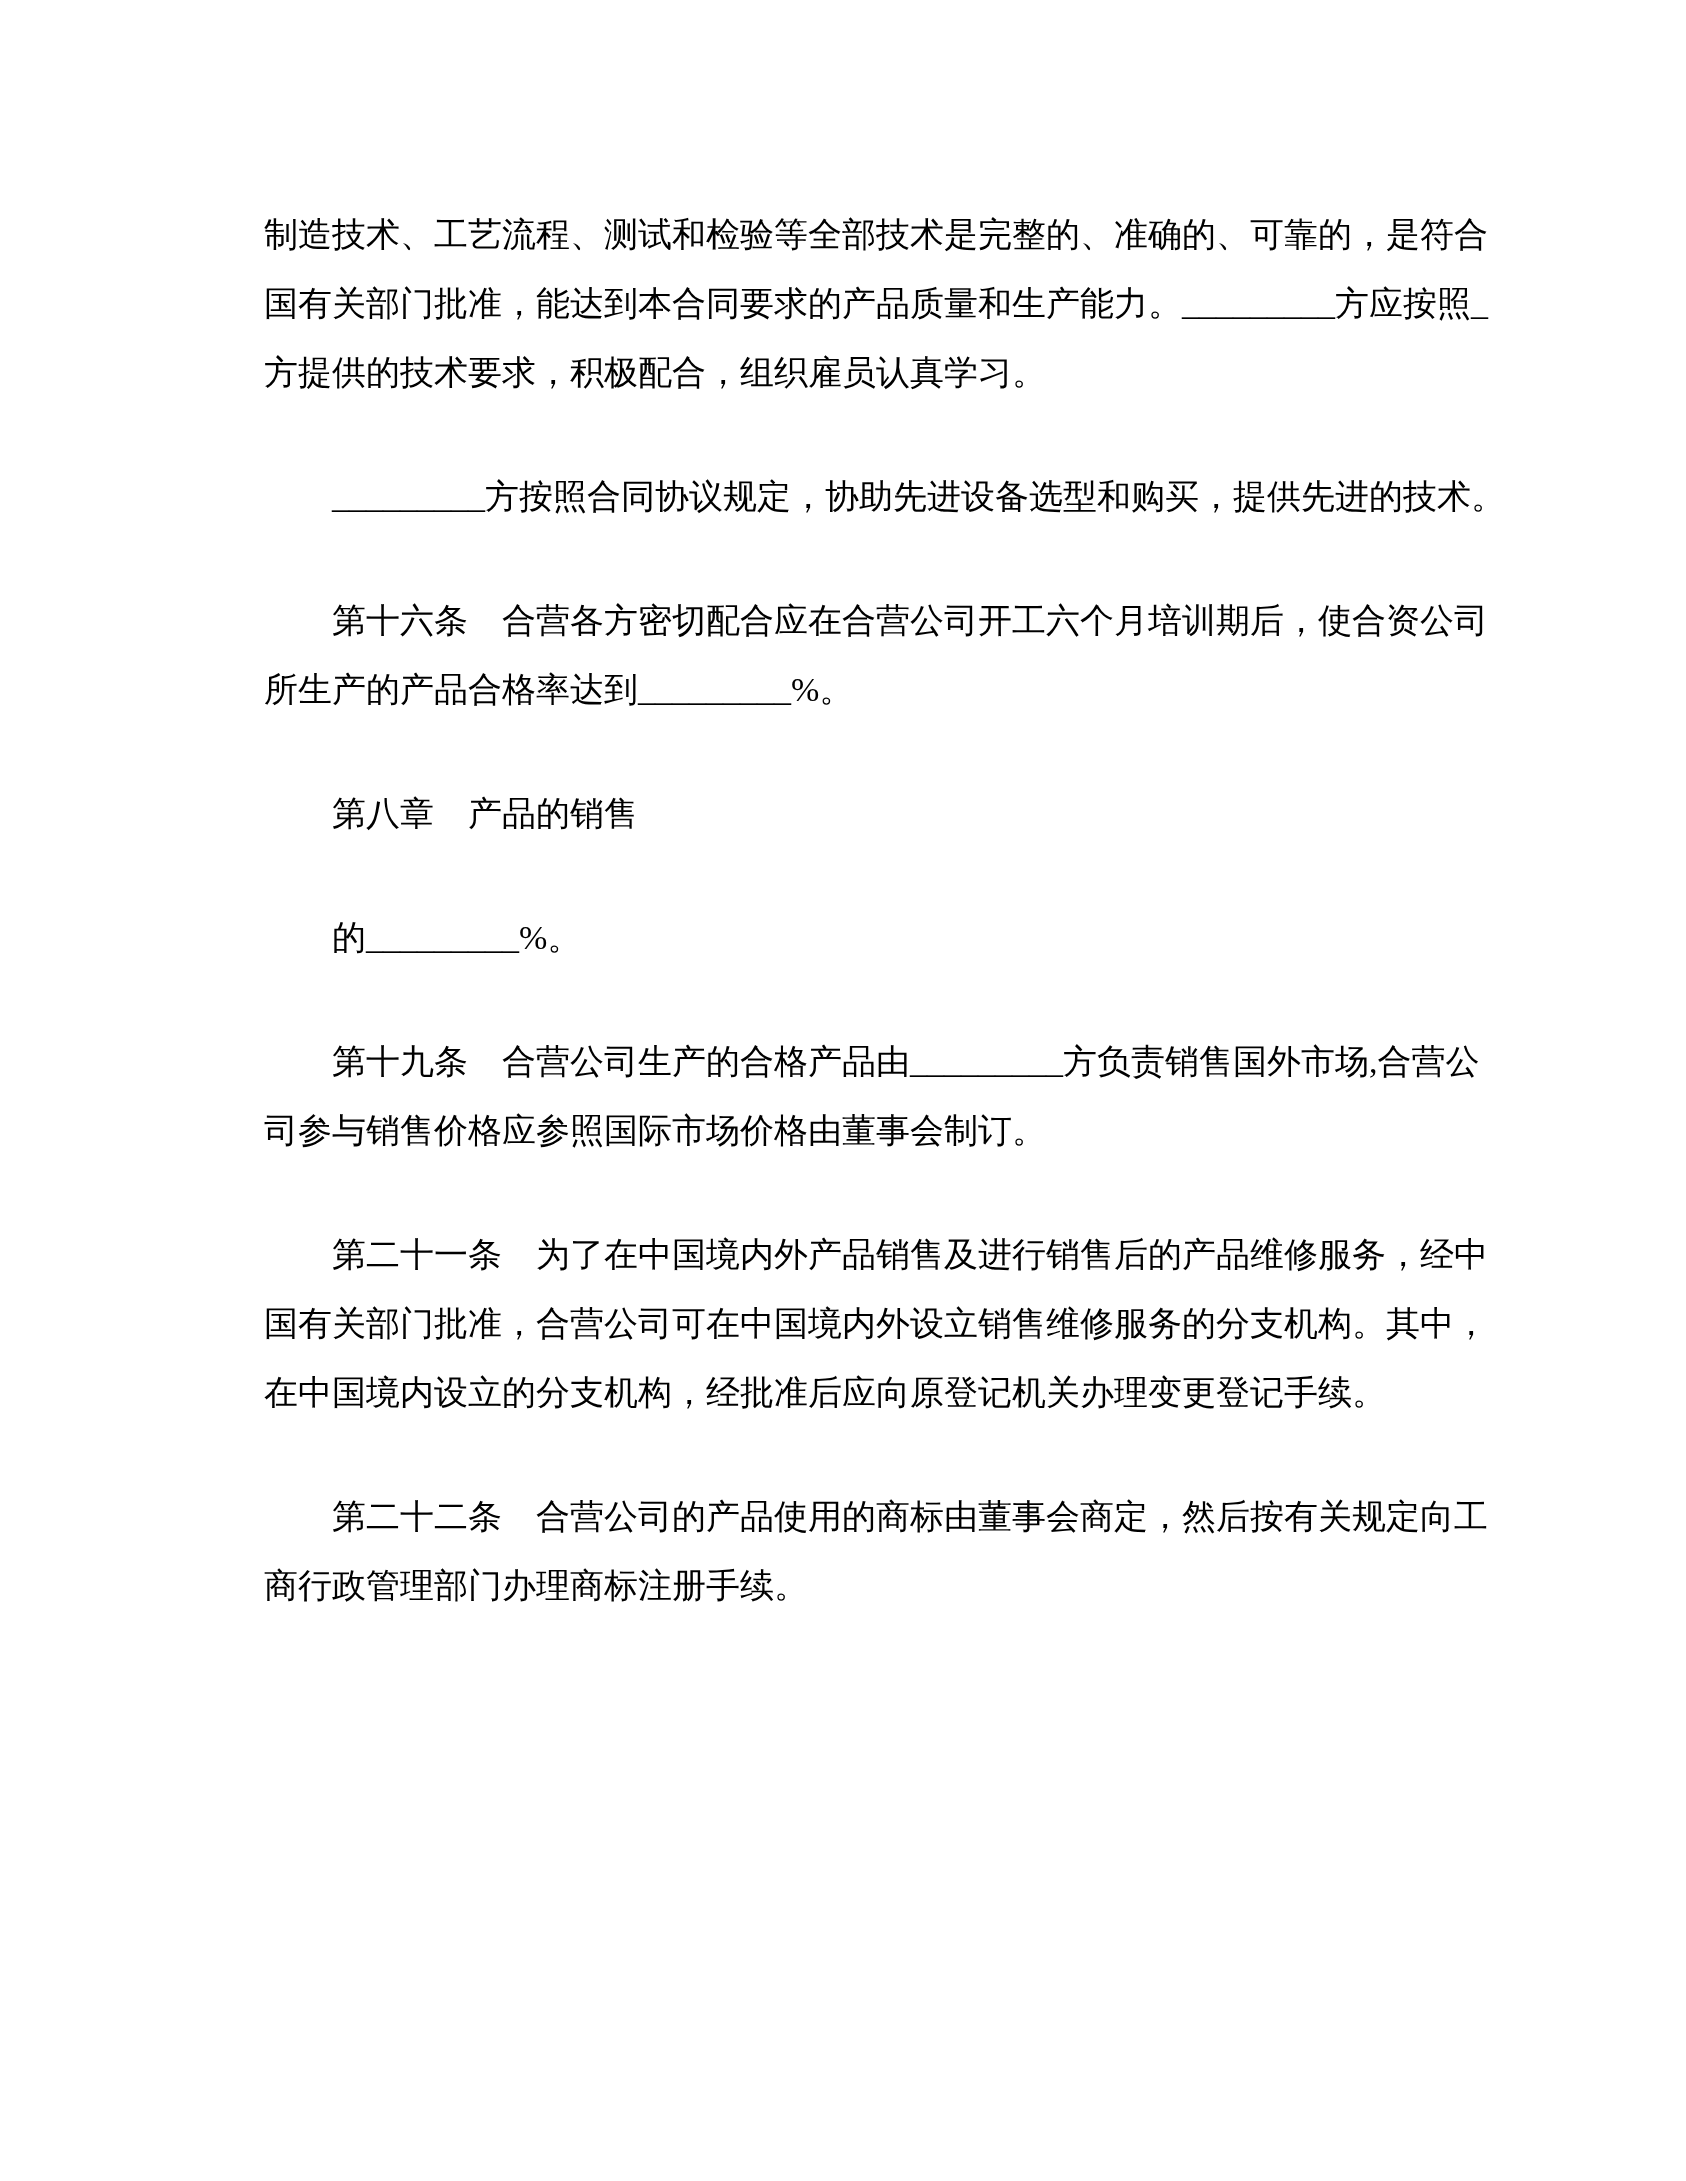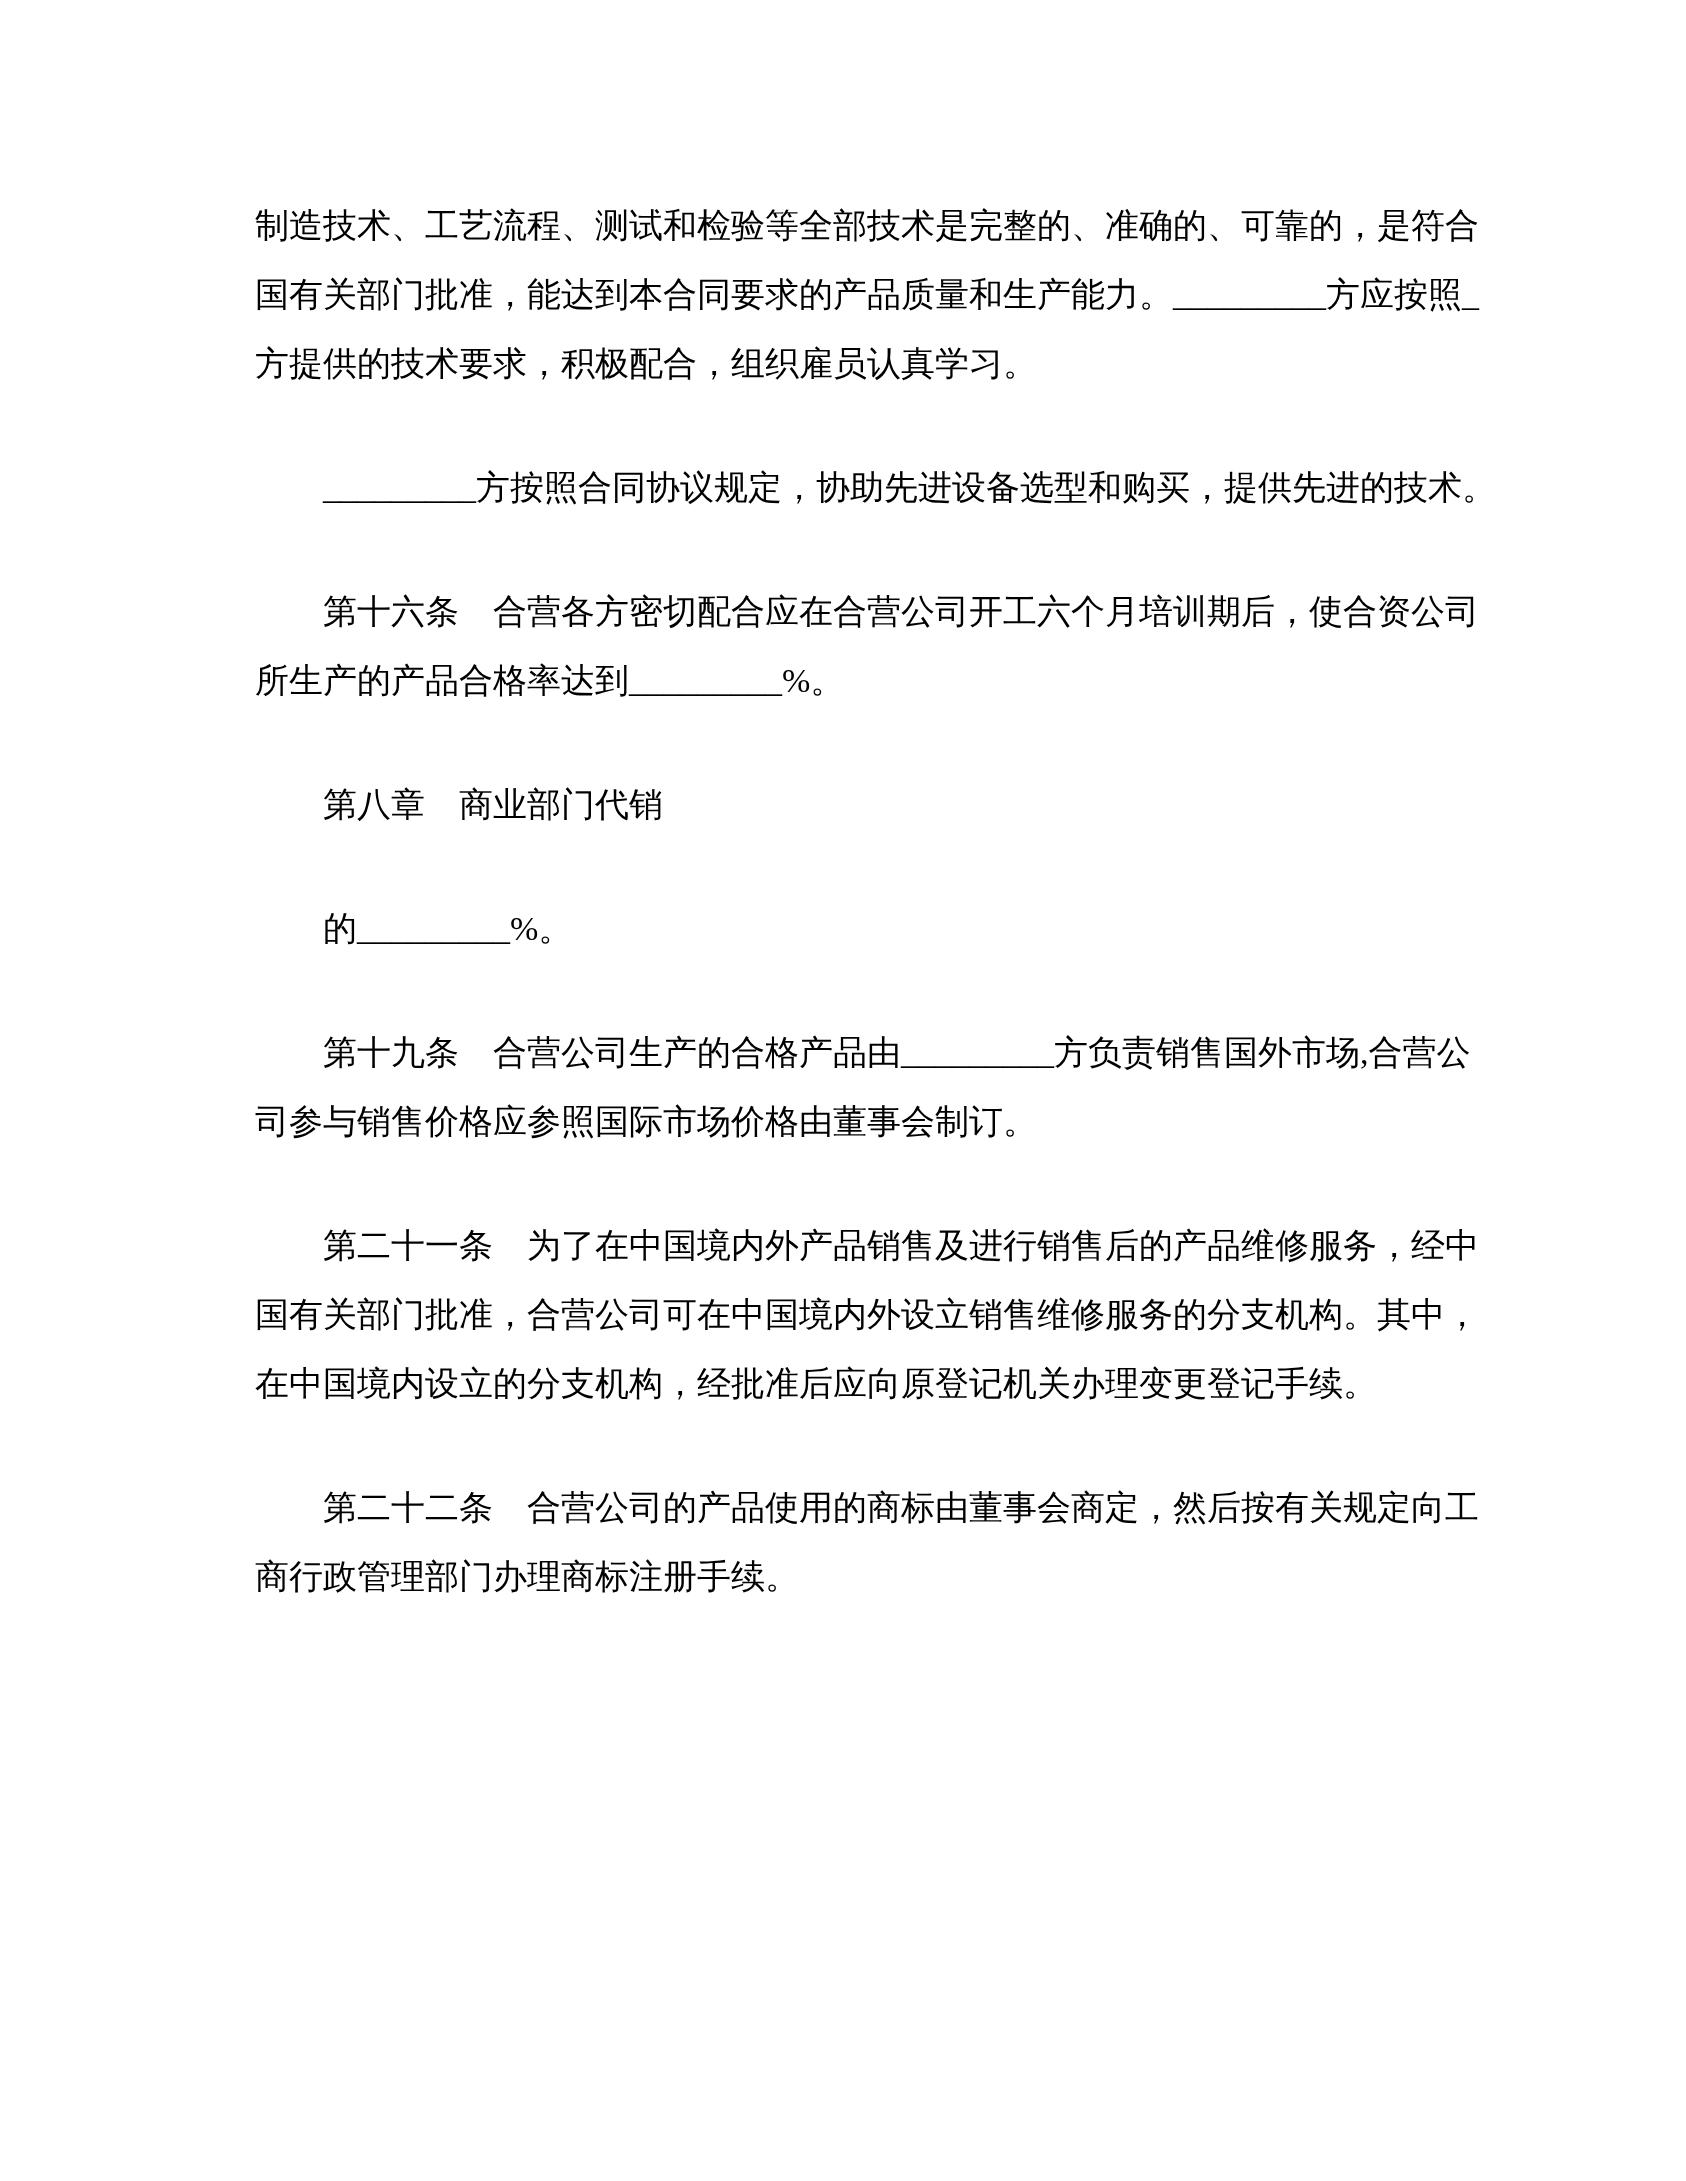--- a/index.html
+++ b/index.html
@@ -13,21 +13,21 @@
     height: 2182px;
     background: #ffffff;
     overflow: hidden;
     font-family: "Liberation Serif", "DejaVu Serif", serif;
     color: #000000;
   }
   .doc {
     padding: 184px 0 0 248px;
   }
   .para {
-    margin: 7px;
+    margin: 16px;
   }
   .para + .para {
     margin-top: 55px;
   }
   .line {
     font-size: 34px;
     line-height: 69px;
     white-space: pre;
     letter-spacing: 0;
   }
@@ -51,21 +51,21 @@
       <div class="line">_________方按照合同协议规定，协助先进设备选型和购买，提供先进的技术。</div>
     </div>
 
     <div class="para indent">
       <div class="line">第十六条　合营各方密切配合应在合营公司开工六个月培训期后，使合资公司</div>
       <div class="line">所生产的产品合格率达到_________%。</div>
     </div>
 
 
     <div class="para indent">
-      <div class="line">第八章　商业部门代销</div>
+      <div class="line">第八章　产品的销售</div>
     </div>
 
     <div class="para indent">
       <div class="line">的_________%。</div>
     </div>
 
     <div class="para indent">
       <div class="line">第十九条　合营公司生产的合格产品由_________方负责销售国外市场,合营公</div>
       <div class="line">司参与销售价格应参照国际市场价格由董事会制订。</div>
     </div>

